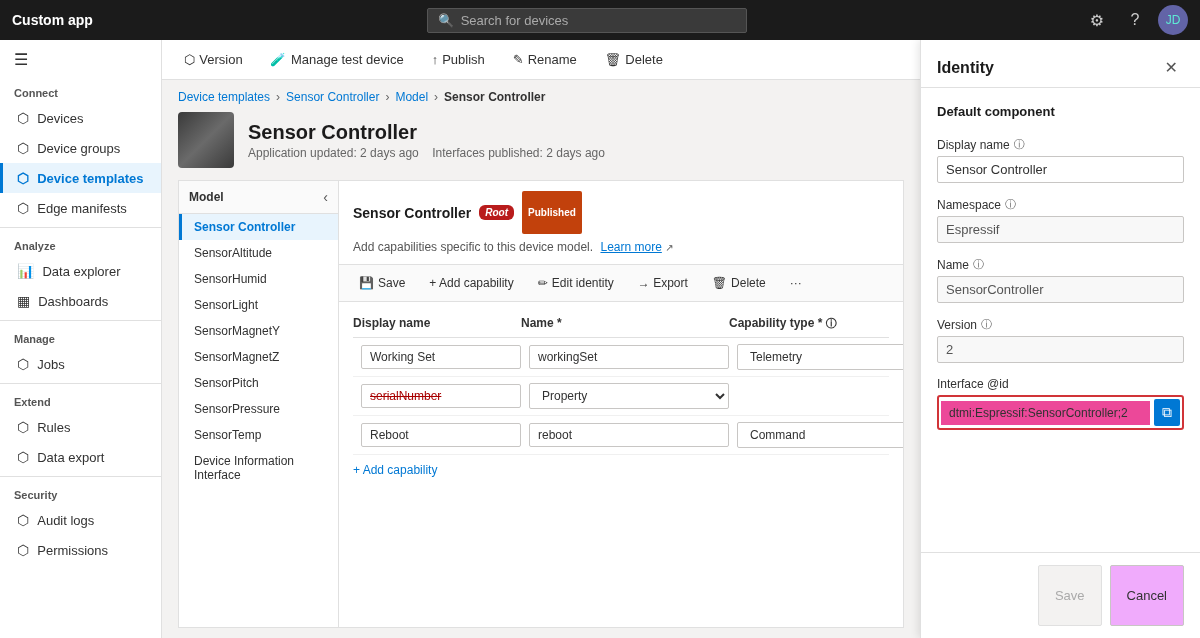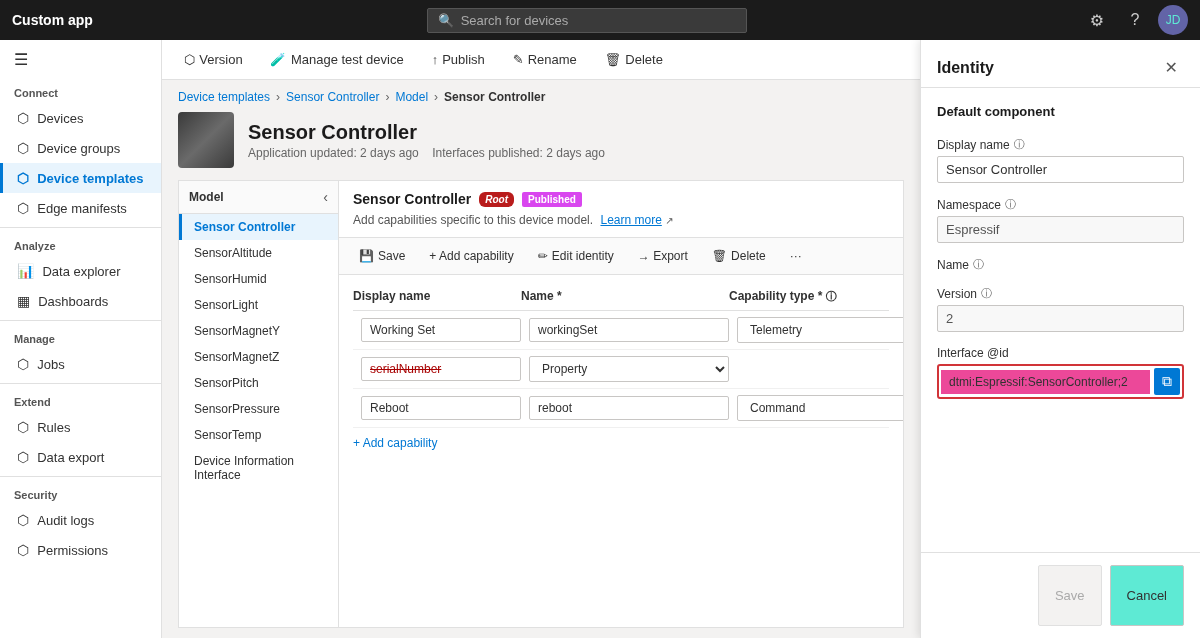--- a/index.html
+++ b/index.html
@@ -290,25 +290,25 @@
     .badge-root {
       background: #b91c1c;
       color: #fff;
       font-size: 10px;
       font-weight: 600;
       padding: 2px 6px;
       border-radius: 6px;
       font-style: italic;
     }
     .badge-published {
-      background: #d946ef;
+      background: #c2410c;
       color: #fff;
       font-size: 10px;
       font-weight: 600;
-      padding: 2px 6px;
+      padding: 16px 6px;
       border-radius: 2px;
     }
     .capability-desc {
       font-size: 12px;
       color: #555;
     }
     .capability-desc a { color: #0078d4; }
     .capability-toolbar {
       display: flex;
       align-items: center;
@@ -494,21 +494,21 @@
       justify-content: center;
     }
     .identity-footer {
       display: flex;
       justify-content: flex-end;
       gap: 8px;
       padding: 12px 16px;
       border-top: 1px solid #e0e0e0;
     }
     .btn-secondary {
-      background: #5eead4;
+      background: #f0abfc;
       color: #323232;
       border: 1px solid #c8c6c4;
       padding: 22px 16px;
       font-size: 13px;
       border-radius: 2px;
       cursor: pointer;
     }
     .btn-disabled {
       background: #f3f2f1;
       color: #aaa;
@@ -781,20 +781,21 @@
           <span class="field-label-info">ⓘ</span>
         </div>
         <input class="field-input-disabled" type="text" readonly="" value="Espressif" style="">
       </div>
 
       <div class="field-group">
         <div class="field-label">
           <span>Name</span>
           <span class="field-label-info">ⓘ</span>
         </div>
+        <input class="field-input-disabled" type="text" readonly="" value="SensorController" style="">
       </div>
 
       <div class="field-group">
         <div class="field-label">
           <span>Version</span>
           <span class="field-label-info">ⓘ</span>
         </div>
         <input class="field-input-disabled" type="text" readonly="" value="2" style="">
       </div>
 

